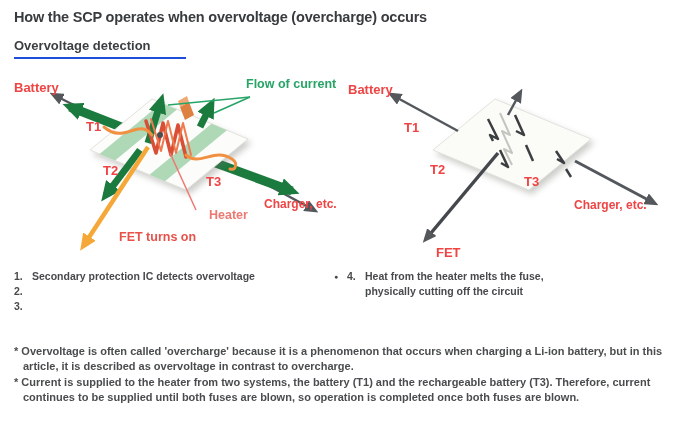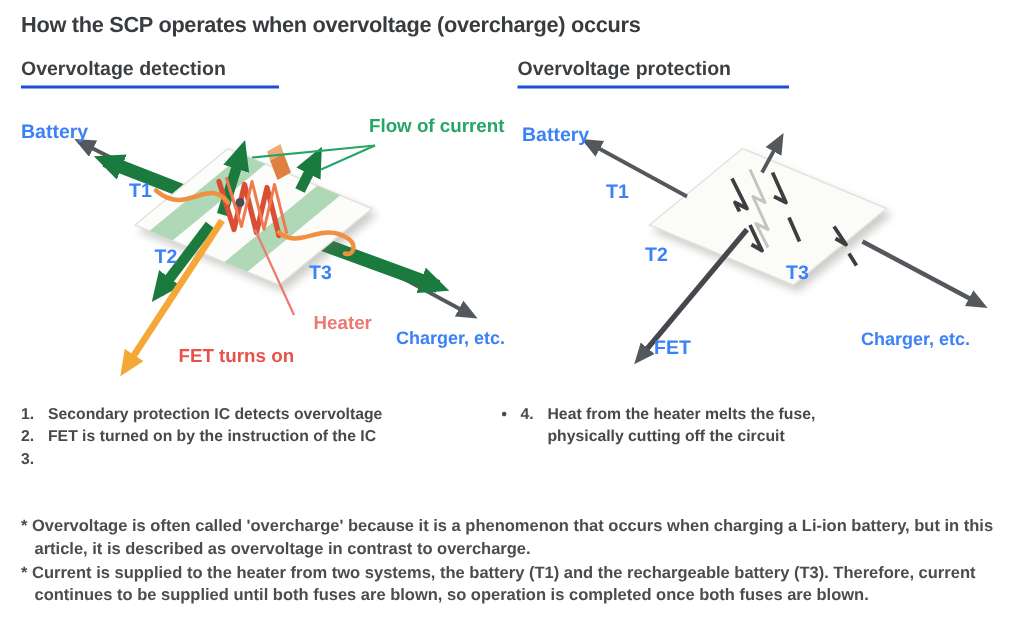--- a/index.html
+++ b/index.html
@@ -15,22 +15,22 @@
   .col-heading {
     position:absolute; top:38px; font-size:13px; font-weight:bold; color:#3c3f42;
     padding-bottom:4px; border-bottom:2px solid #1d4ed8;
   }
   #heading-detection { left:14px; min-width:172px; }
   #heading-protection { left:345px; min-width:181px; }
   .diagram-svg { position:absolute; top:55px; width:340px; height:215px; }
   #svg-left { left:0; }
   #svg-right { left:340px; }
   .chip { filter: drop-shadow(3px 4px 3px rgba(110,110,100,0.35)); }
-  .lbl { position:absolute; font-weight:bold; color:#3b82f6; font-size:13px; white-space:nowrap; }
-  .lbl-sm { font-size:12px;margin-top:21px; }
+  .lbl { position:absolute; font-weight:bold; color:#ef4444; font-size:13px; white-space:nowrap; }
+  .lbl-sm { font-size:12px; }
   .lbl-green { color:#27a567; font-size:12.5px; }
   .lbl-pink { color:#ec7a72; font-size:12.5px; }
   .lbl-red { color:#e8524a; font-size:12.5px; }
   .steps { position:absolute; top:269px; font-size:10.5px; font-weight:bold; color:#47494b; line-height:15px; }
   #steps-detection { left:14px; width:310px; }
   #steps-protection { left:334px; width:260px; }
   .step-row { display:flex; }
   .step-num { width:18px; flex:0 0 18px; }
   .step-bullet { width:13px; flex:0 0 13px; font-size:7px; line-height:15px; }
   .step-text { width:230px; }
@@ -41,21 +41,20 @@
   #footnotes p { margin:0 0 1px 0; padding-left:9px; text-indent:-9px; }
 </style>
 </head>
 <body>
 
 <div id="page">
 
   <div id="title">How the SCP operates when overvoltage (overcharge) occurs</div>
 
   <div id="heading-detection" class="col-heading">Overvoltage detection</div>
-  <div id="heading-protection" class="col-heading">Overvoltage protection</div>
 
   <svg id="svg-left" class="diagram-svg" viewBox="0 0 340 215">
     <defs>
       <marker id="Lgray" markerUnits="userSpaceOnUse" markerWidth="14" markerHeight="12" refX="9" refY="6" orient="auto">
         <path d="M0,0 L14,6 L0,12 Z" fill="#54585c"></path>
       </marker>
       <marker id="Lgreen" markerUnits="userSpaceOnUse" markerWidth="20" markerHeight="18" refX="12" refY="9" orient="auto">
         <path d="M0,0 L20,9 L0,18 Z" fill="#1b7a3e"></path>
       </marker>
       <marker id="Lorange" markerUnits="userSpaceOnUse" markerWidth="17" markerHeight="15" refX="10" refY="7.5" orient="auto">
@@ -124,31 +123,30 @@
   <span class="lbl" style="left:206px; top:174px;">T3</span>
   <span class="lbl lbl-green" style="left:210px; top:77px;padding-left:36px;">Flow of current</span>
   <span class="lbl lbl-pink" style="left:181px; top:208px;margin-left:28px;">Heater</span>
   <span class="lbl lbl-red" style="left:101px; top:230px;padding-left:18px;">FET turns on</span>
   <span class="lbl lbl-sm" style="left:264px; top:197px;">Charger, etc.</span>
 
   <span class="lbl" style="left:348px; top:82px;">Battery</span>
   <span class="lbl" style="left:404px; top:120px;">T1</span>
   <span class="lbl" style="left:430px; top:162px;">T2</span>
   <span class="lbl" style="left:524px; top:174px;">T3</span>
-  <span class="lbl" style="left:436px; top:224px;">FET</span>
+  <span class="lbl" style="left:436px; top:245px;">FET</span>
   <span class="lbl lbl-sm" style="left:574px; top:198px;">Charger, etc.</span>
 
   <div id="steps-detection" class="steps">
     <div class="step-row">
       <span class="step-num">1.</span>
       <span class="step-text">Secondary protection IC detects overvoltage</span>
     </div>
     <div class="step-row">
       <span class="step-num">2.</span>
-      <span class="step-text">FET is turned on by the instruction of the IC</span>
     </div>
     <div class="step-row">
       <span class="step-num">3.</span>
     </div>
   </div>
 
   <div id="steps-protection" class="steps">
     <div class="step-row">
       <span class="step-bullet">●</span>
       <span class="step-num">4.</span>

